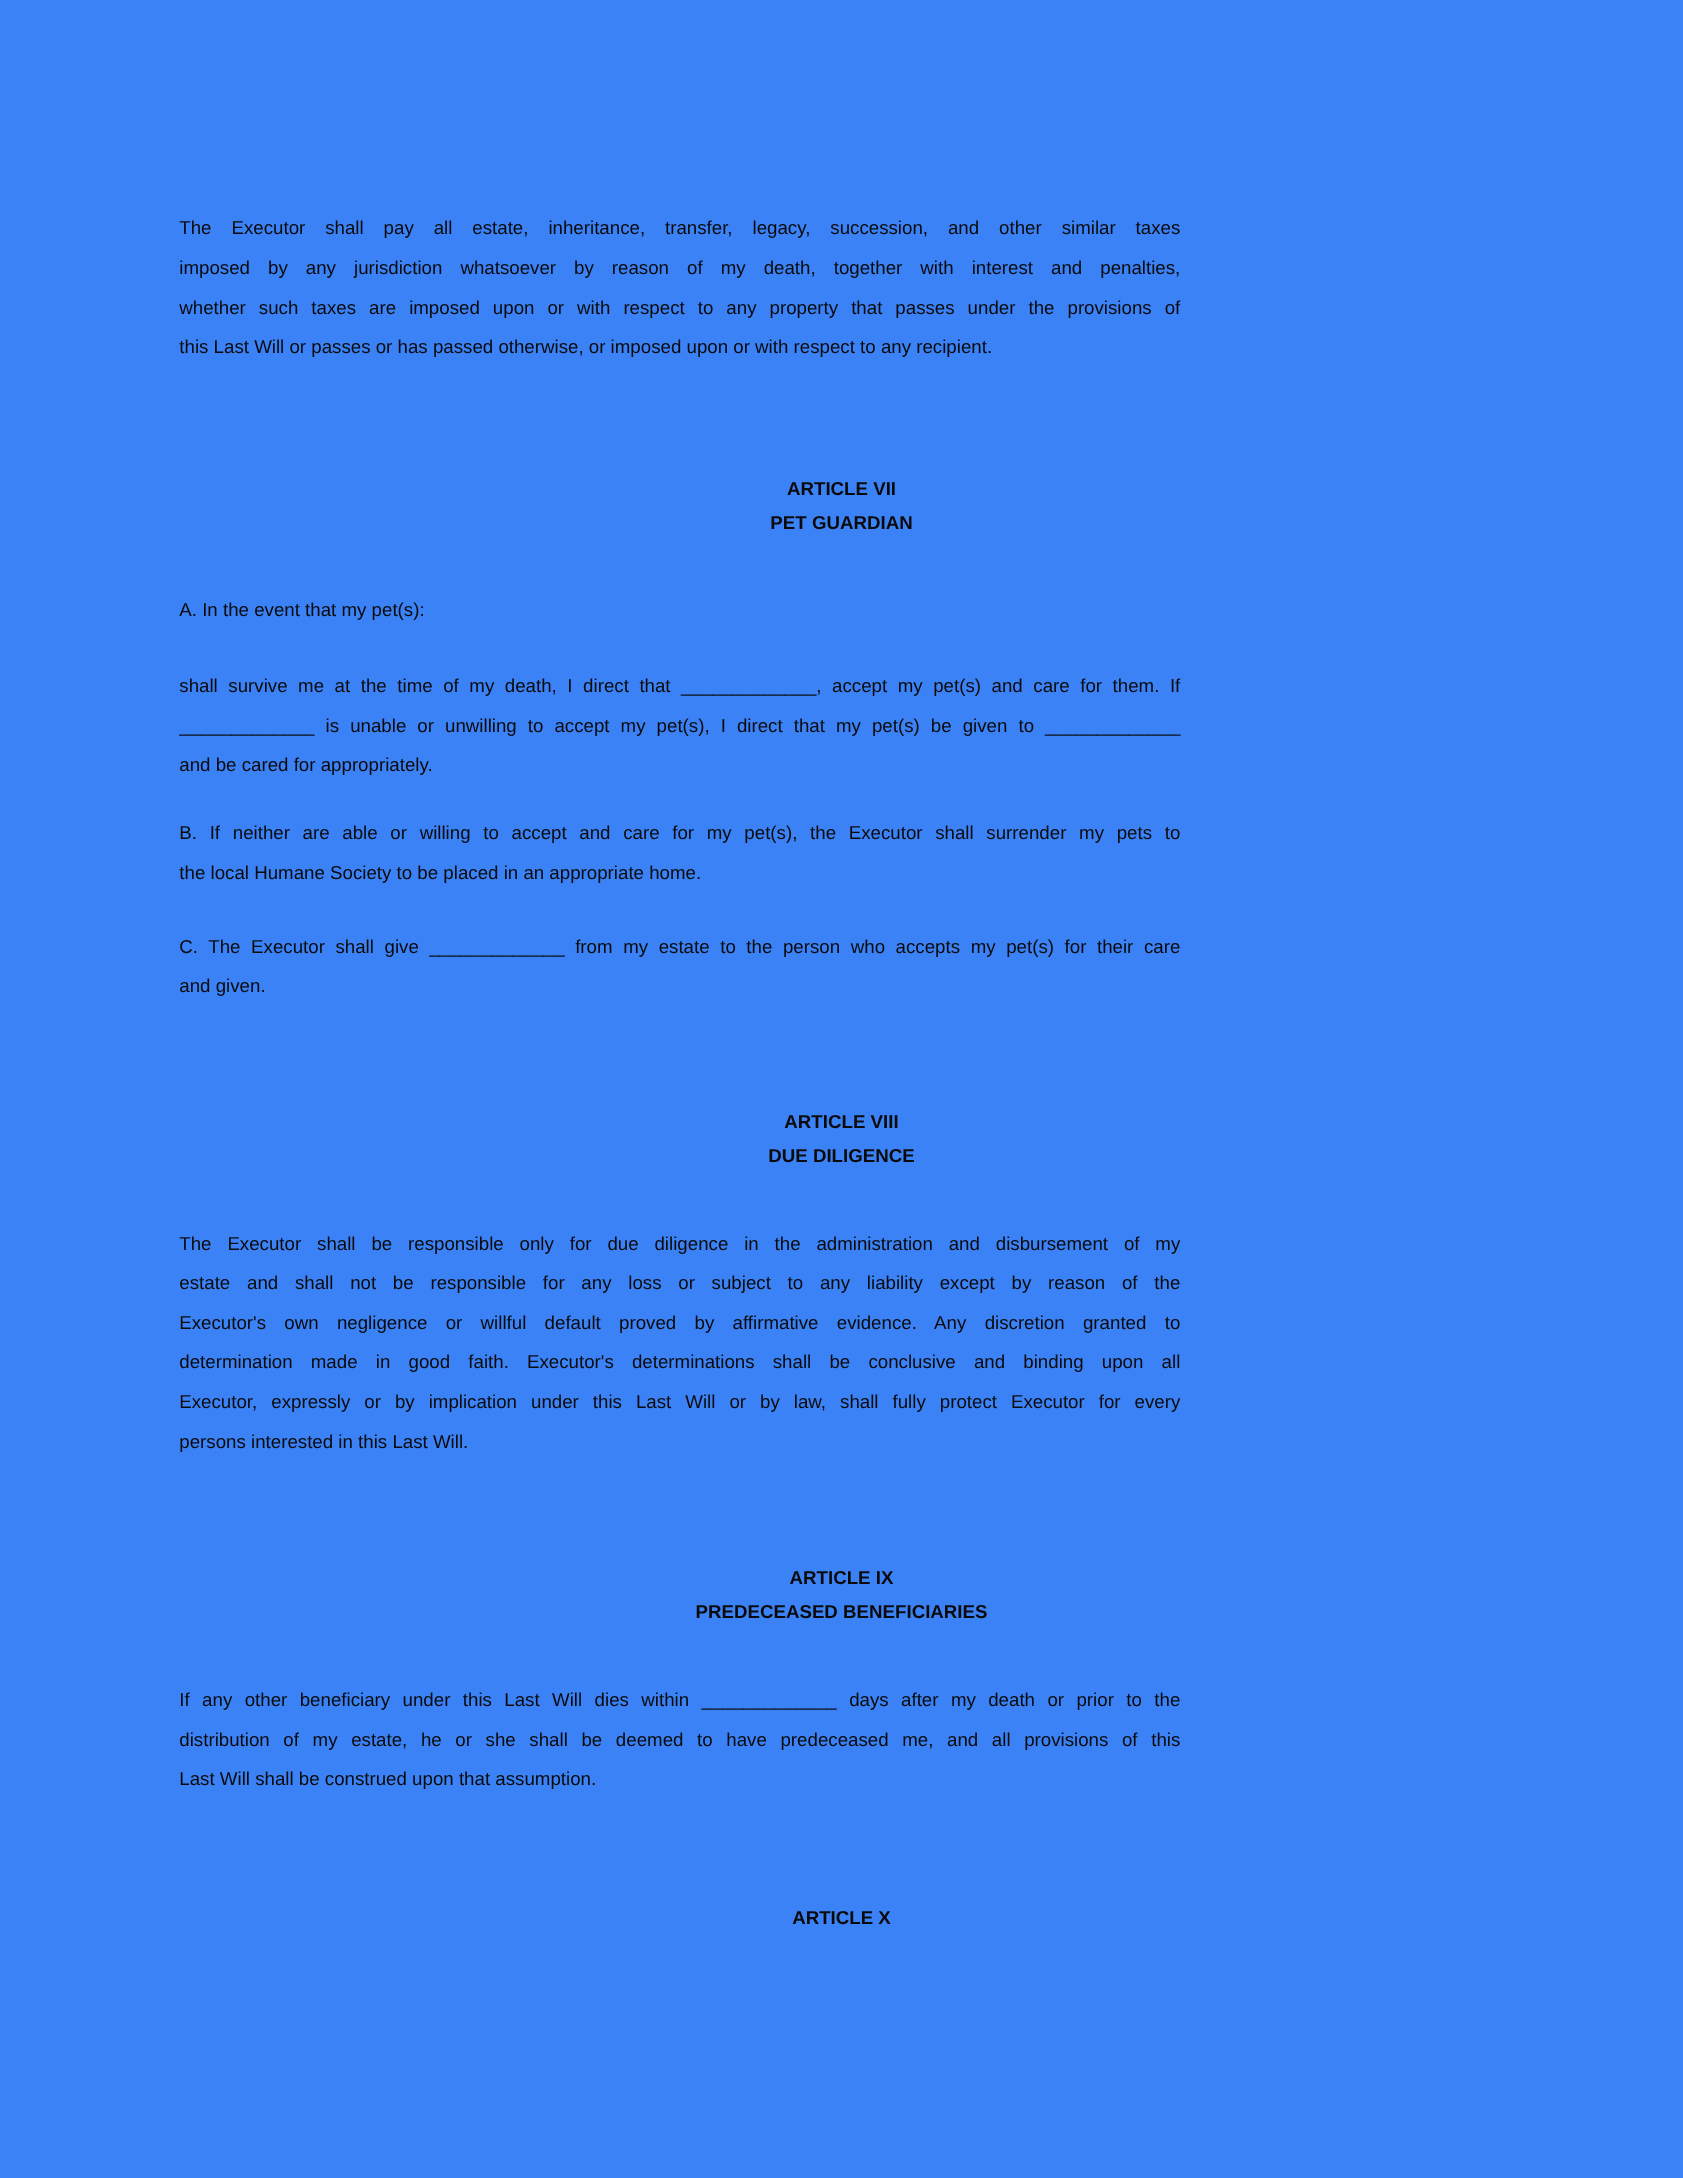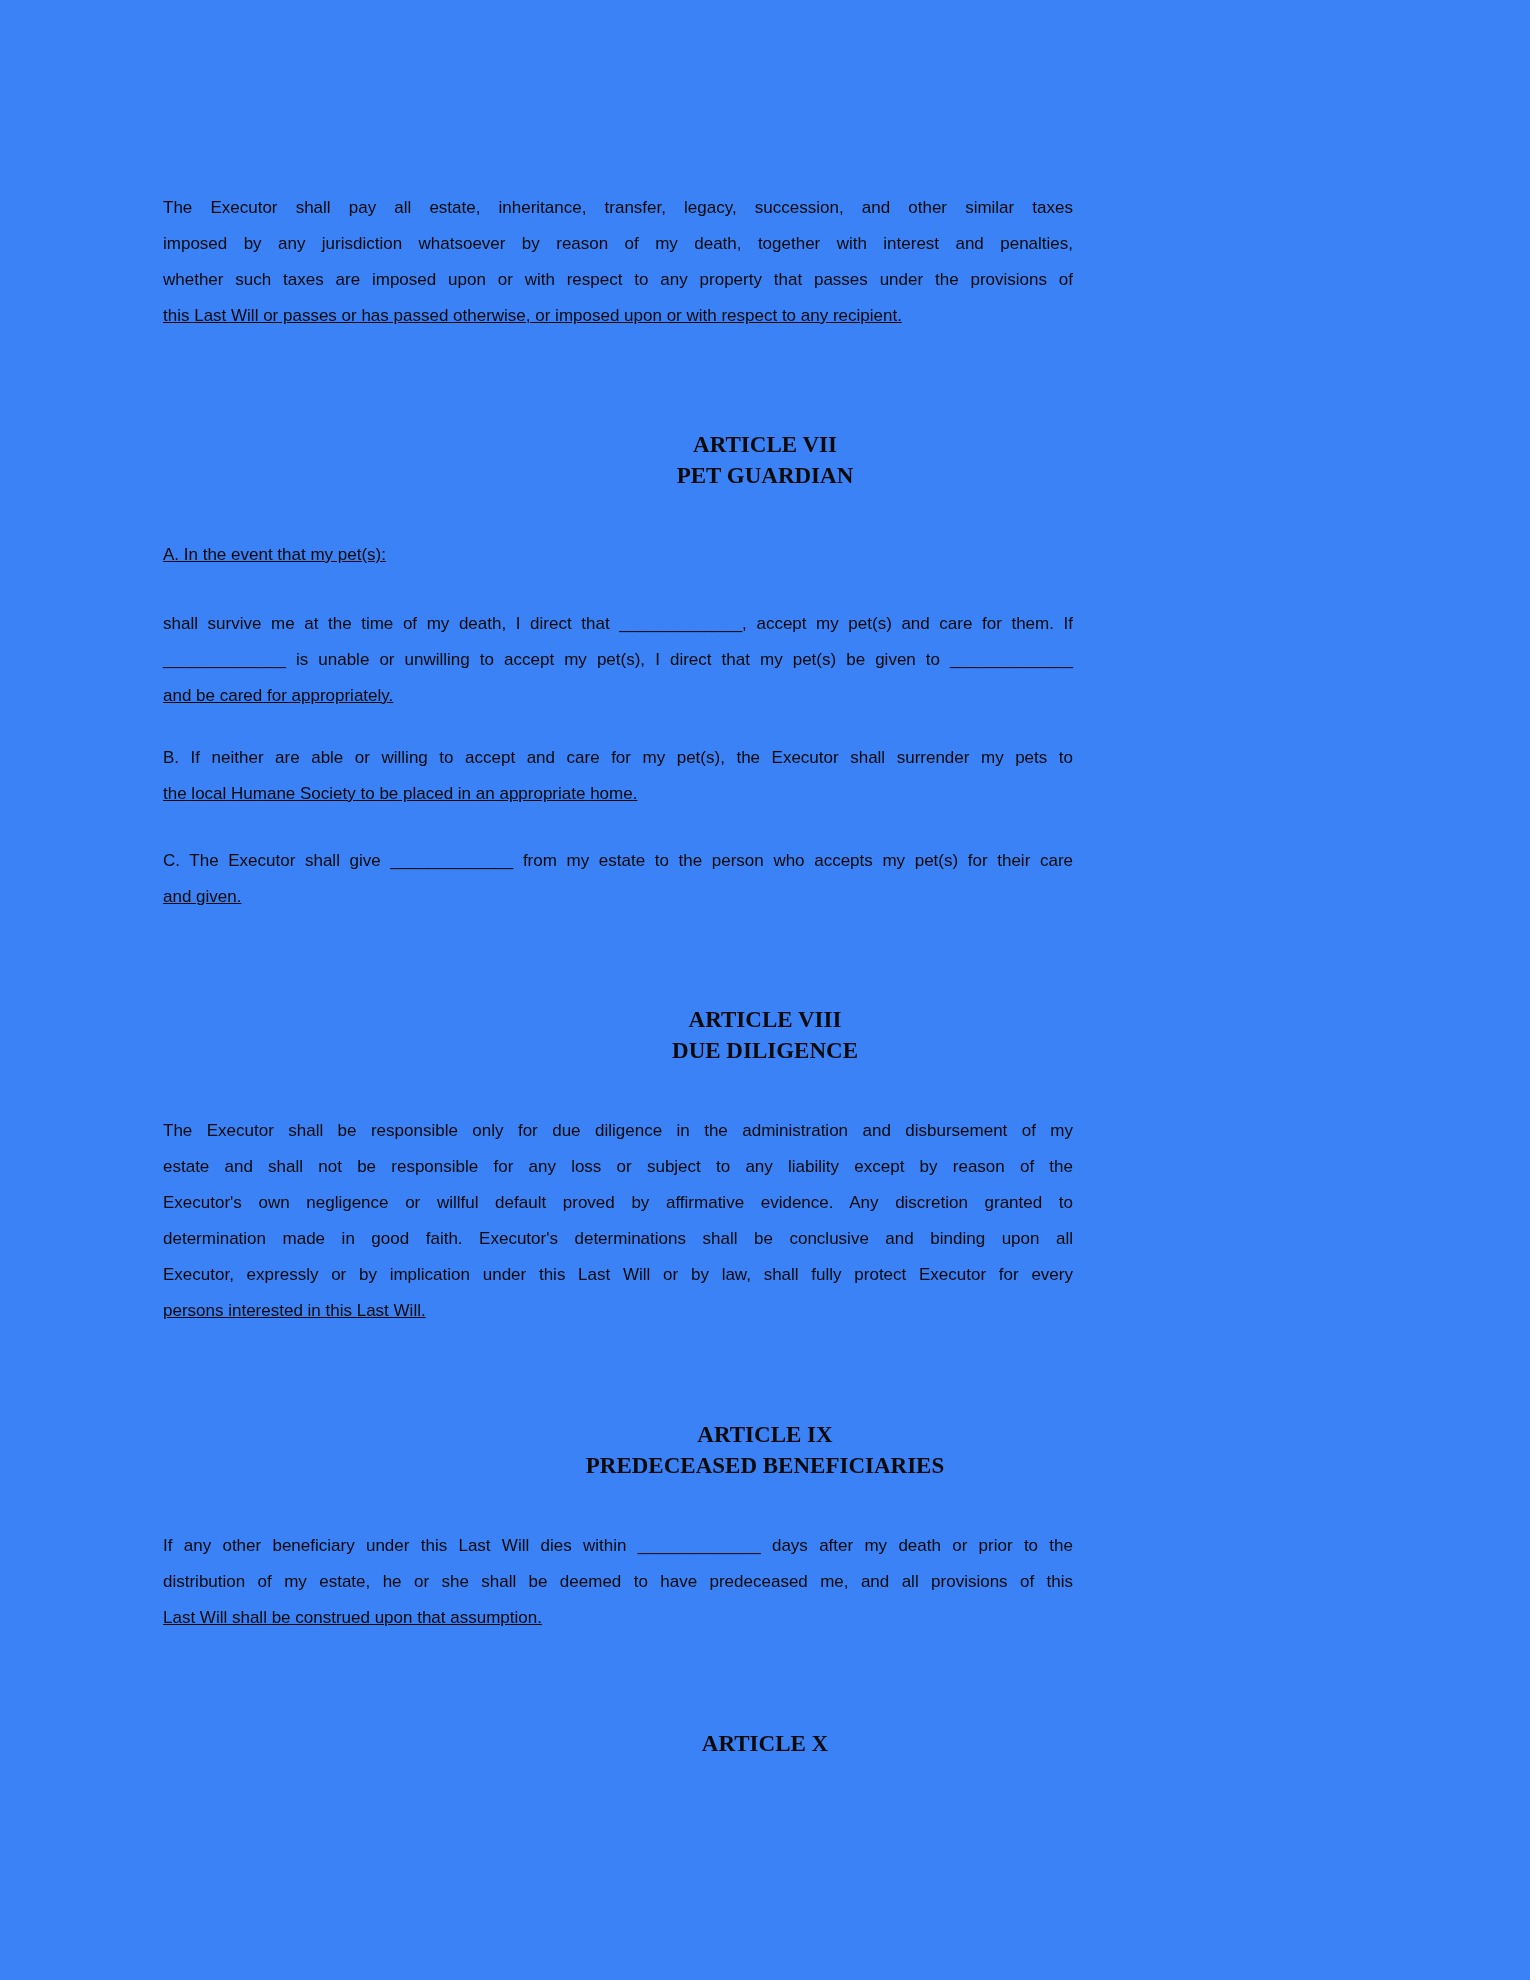--- a/index.html
+++ b/index.html
@@ -24,32 +24,30 @@
     line-height: 36px;
     color: #0a0a0a;
   }
   .para .line {
     text-align: justify;
     text-align-last: justify;
   }
   .para .line.last {
     text-align: center;
     text-align-last: left;
-    text-decoration: underline;
   }
   .article-heading {
     position: absolute;
     left: 0;
     width: 100%;
     text-align: center;
     font-weight: bold;
-    font-size: 23px;
+    font-size: 17px;
     line-height: 31px;
     color: #0a0a0a;
-    font-family: Liberation Serif, serif;
   }
   
   #p-taxes        { top: 190px; }
   #h-article-7    { top: 429px; }
   #p-a-intro      { top: 537px; }
   #p-a-body       { top: 606px; }
   #p-b            { top: 740px; }
   #p-c            { top: 843px; }
   #h-article-8    { top: 1004px; }
   #p-duediligence { top: 1113px; }

